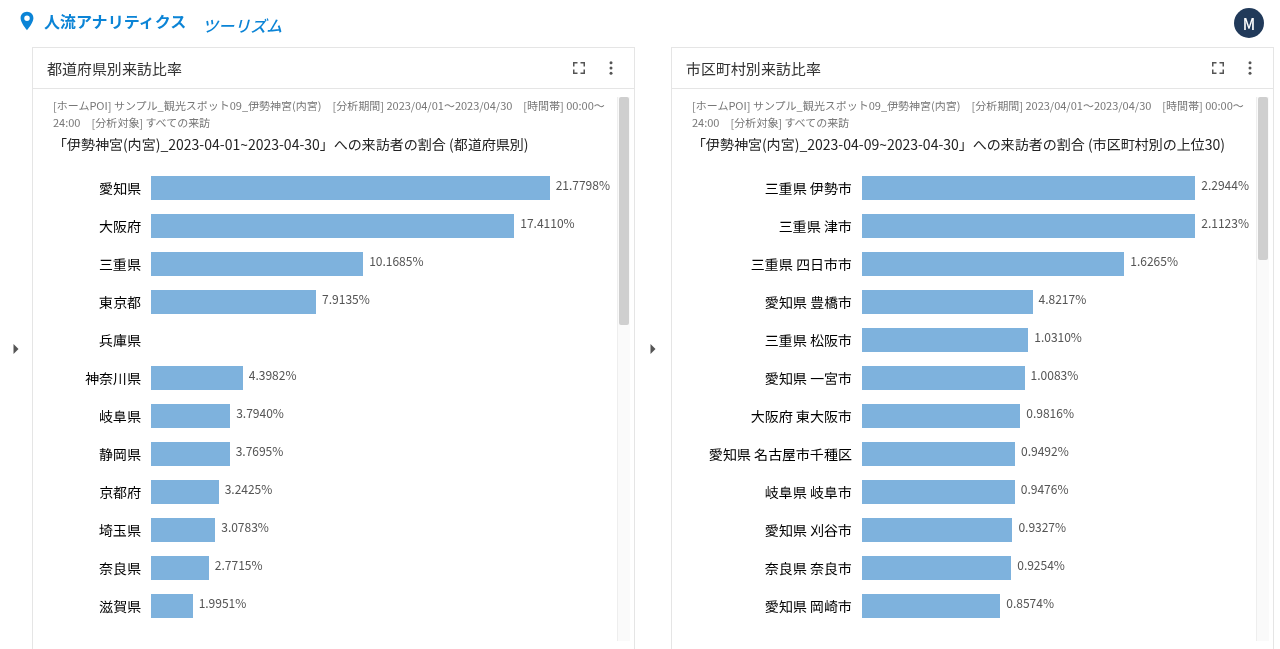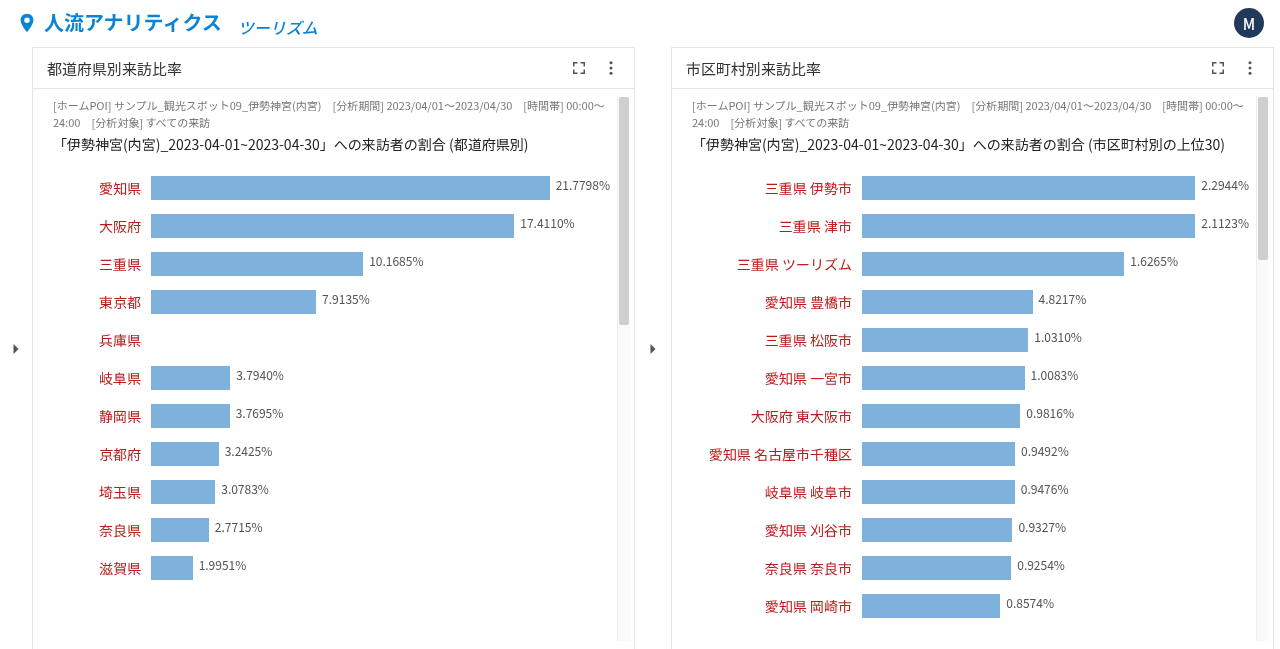--- a/index.html
+++ b/index.html
@@ -24,21 +24,21 @@
     display: flex;
     align-items: baseline;
     gap: 6px;
   }
   .brand-logo {
     display:flex;
     align-items:center;
     gap:6px;
     color:#0b84d6;
     font-weight:700;
-    font-size:20px;
+    font-size:16px;
   }
   .brand-logo .icon {
     width:22px;height:22px;display:inline-block;
   }
   .brand-sub {
     color:#0b84d6;
     font-size:16px;
     font-style:italic;
     font-weight:500;
     margin-left:10px;
@@ -111,21 +111,21 @@
   .row {
     display:flex;
     align-items:center;
     height:38px;
   }
   .row .label {
     flex:0 0 var(--label-w,88px);
     text-align:right;
     padding-right:10px;
     font-size:14px;
-    color:#b91c1c;
+    color:#000000;
     white-space:nowrap;
   }
   .row .bar-wrap {
     flex:1;
     display:flex;
     align-items:flex-start;
     min-width:0;
   }
   .bar {
     height:24px;
@@ -226,20 +226,27 @@
                 <div class="label">東京都</div>
                 <div class="bar-wrap">
                   <div class="bar" style="width: 35.9705%;"></div>
                   <div class="val">7.9135%</div>
                 </div>
               </div>
               <div class="row">
                 <div class="label">兵庫県</div>
               </div>
               <div class="row">
+                <div class="label">神奈川県</div>
+                <div class="bar-wrap">
+                  <div class="bar" style="width: 19.9918%;"></div>
+                  <div class="val">4.3982%</div>
+                </div>
+              </div>
+              <div class="row">
                 <div class="label">岐阜県</div>
                 <div class="bar-wrap">
                   <div class="bar" style="width: 17.2455%;"></div>
                   <div class="val">3.7940%</div>
                 </div>
               </div>
               <div class="row">
                 <div class="label">静岡県</div>
                 <div class="bar-wrap">
                   <div class="bar" style="width: 17.1341%;"></div>
@@ -297,39 +304,39 @@
             </svg>
           <svg class="icon-btn" viewBox="0 0 24 24">
               <circle cx="12" cy="5" r="2"></circle>
               <circle cx="12" cy="12" r="2"></circle>
               <circle cx="12" cy="19" r="2"></circle>
             </svg>
         </span>
       </div>
       <div class="panel-body">
         <div class="meta">[ホームPOI] サンプル_観光スポット09_伊勢神宮(内宮)　[分析期間] 2023/04/01～2023/04/30　[時間帯] 00:00～24:00　[分析対象] すべての来訪</div>
-        <div class="chart-title">「伊勢神宮(内宮)_2023-04-01~2023-04-30」への来訪者の割合 (市区町村別の上位30)</div>
+        <div class="chart-title">「伊勢神宮(内宮)_2023-04-09~2023-04-30」への来訪者の割合 (市区町村別の上位30)</div>
         <div class="chart" style="--label-w: 160px;">
           <div class="rows">
               <div class="row">
                 <div class="label">三重県 伊勢市</div>
                 <div class="bar-wrap">
                   <div class="bar" style="width: 95.6%;"></div>
                   <div class="val">2.2944%</div>
                 </div>
               </div>
               <div class="row">
                 <div class="label">三重県 津市</div>
                 <div class="bar-wrap">
                   <div class="bar" style="width: 88.0125%;"></div>
                   <div class="val">2.1123%</div>
                 </div>
               </div>
               <div class="row">
-                <div class="label">三重県 ツーリズム</div>
+                <div class="label">三重県 四日市市</div>
                 <div class="bar-wrap">
                   <div class="bar" style="width: 67.7708%;"></div>
                   <div class="val">1.6265%</div>
                 </div>
               </div>
               <div class="row">
                 <div class="label">愛知県 豊橋市</div>
                 <div class="bar-wrap">
                   <div class="bar" style="width: 44.0708%;"></div>
                   <div class="val">4.8217%</div>

